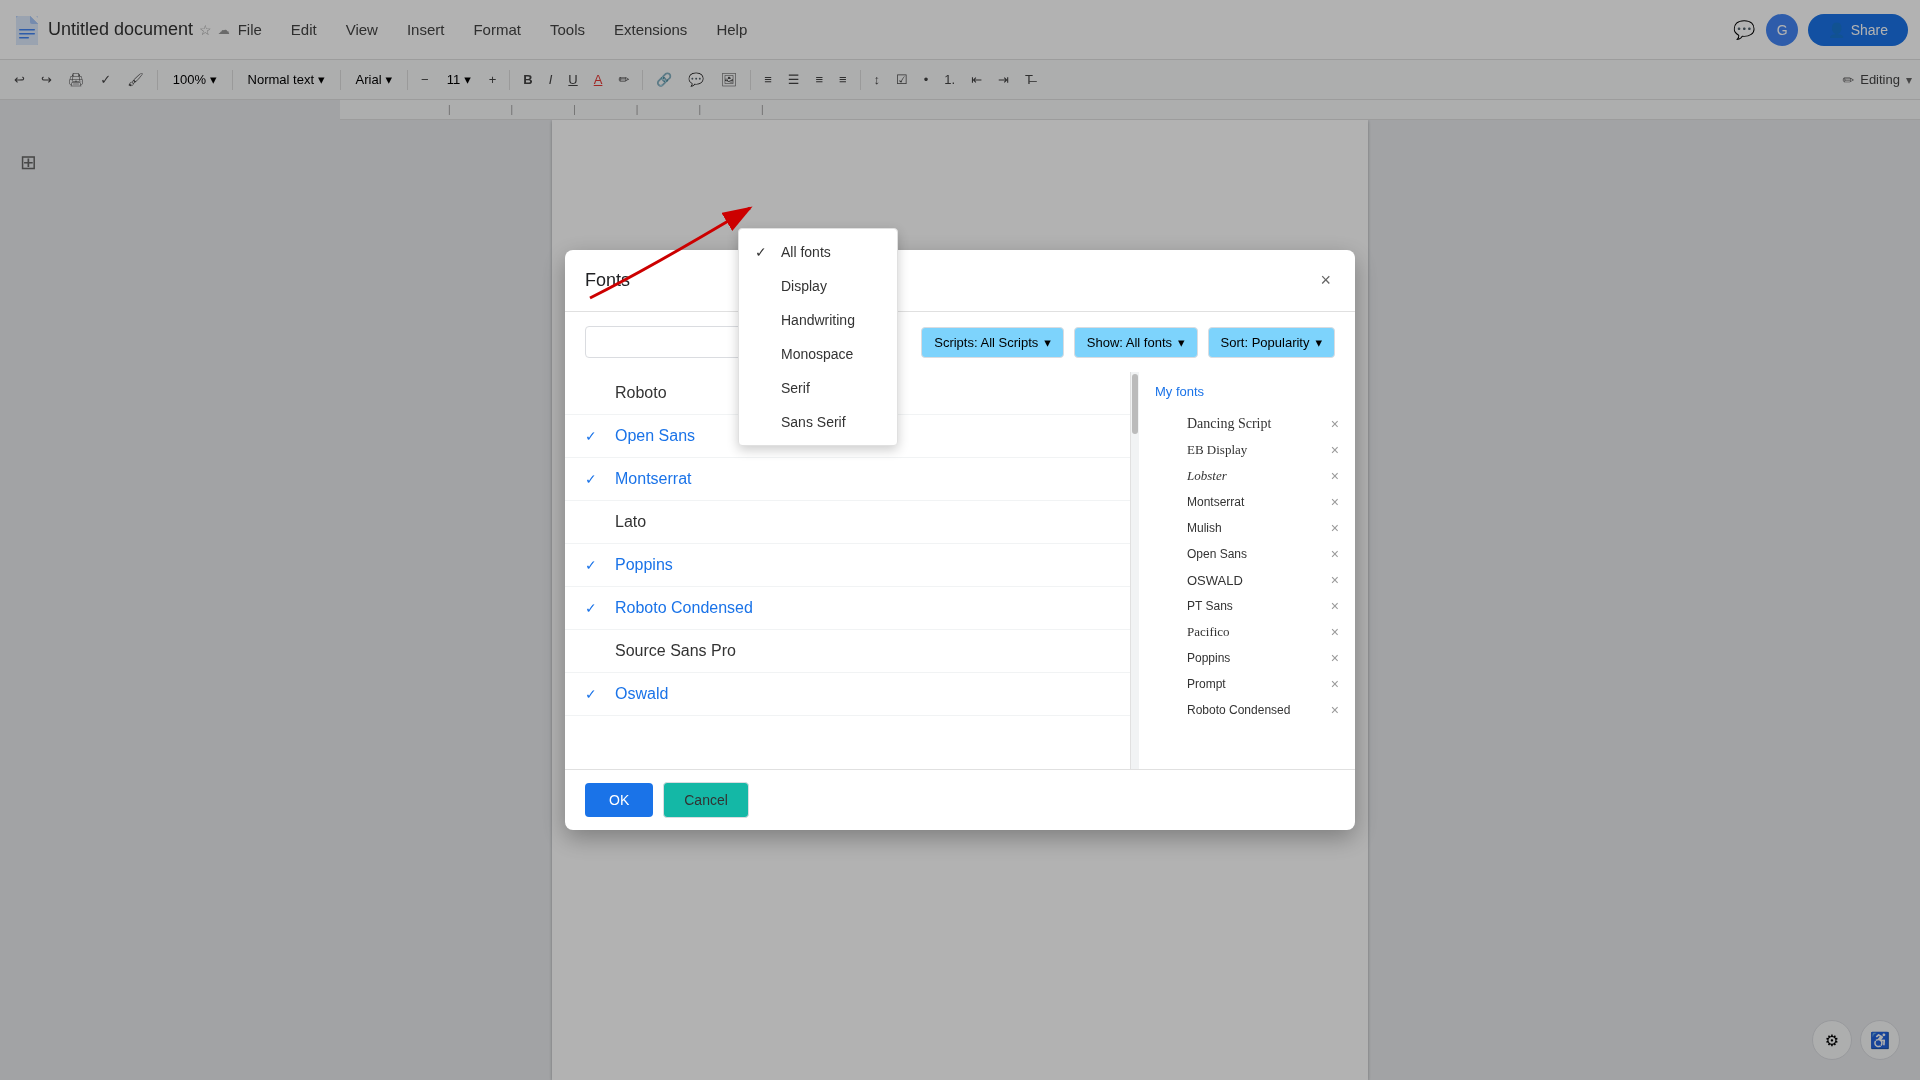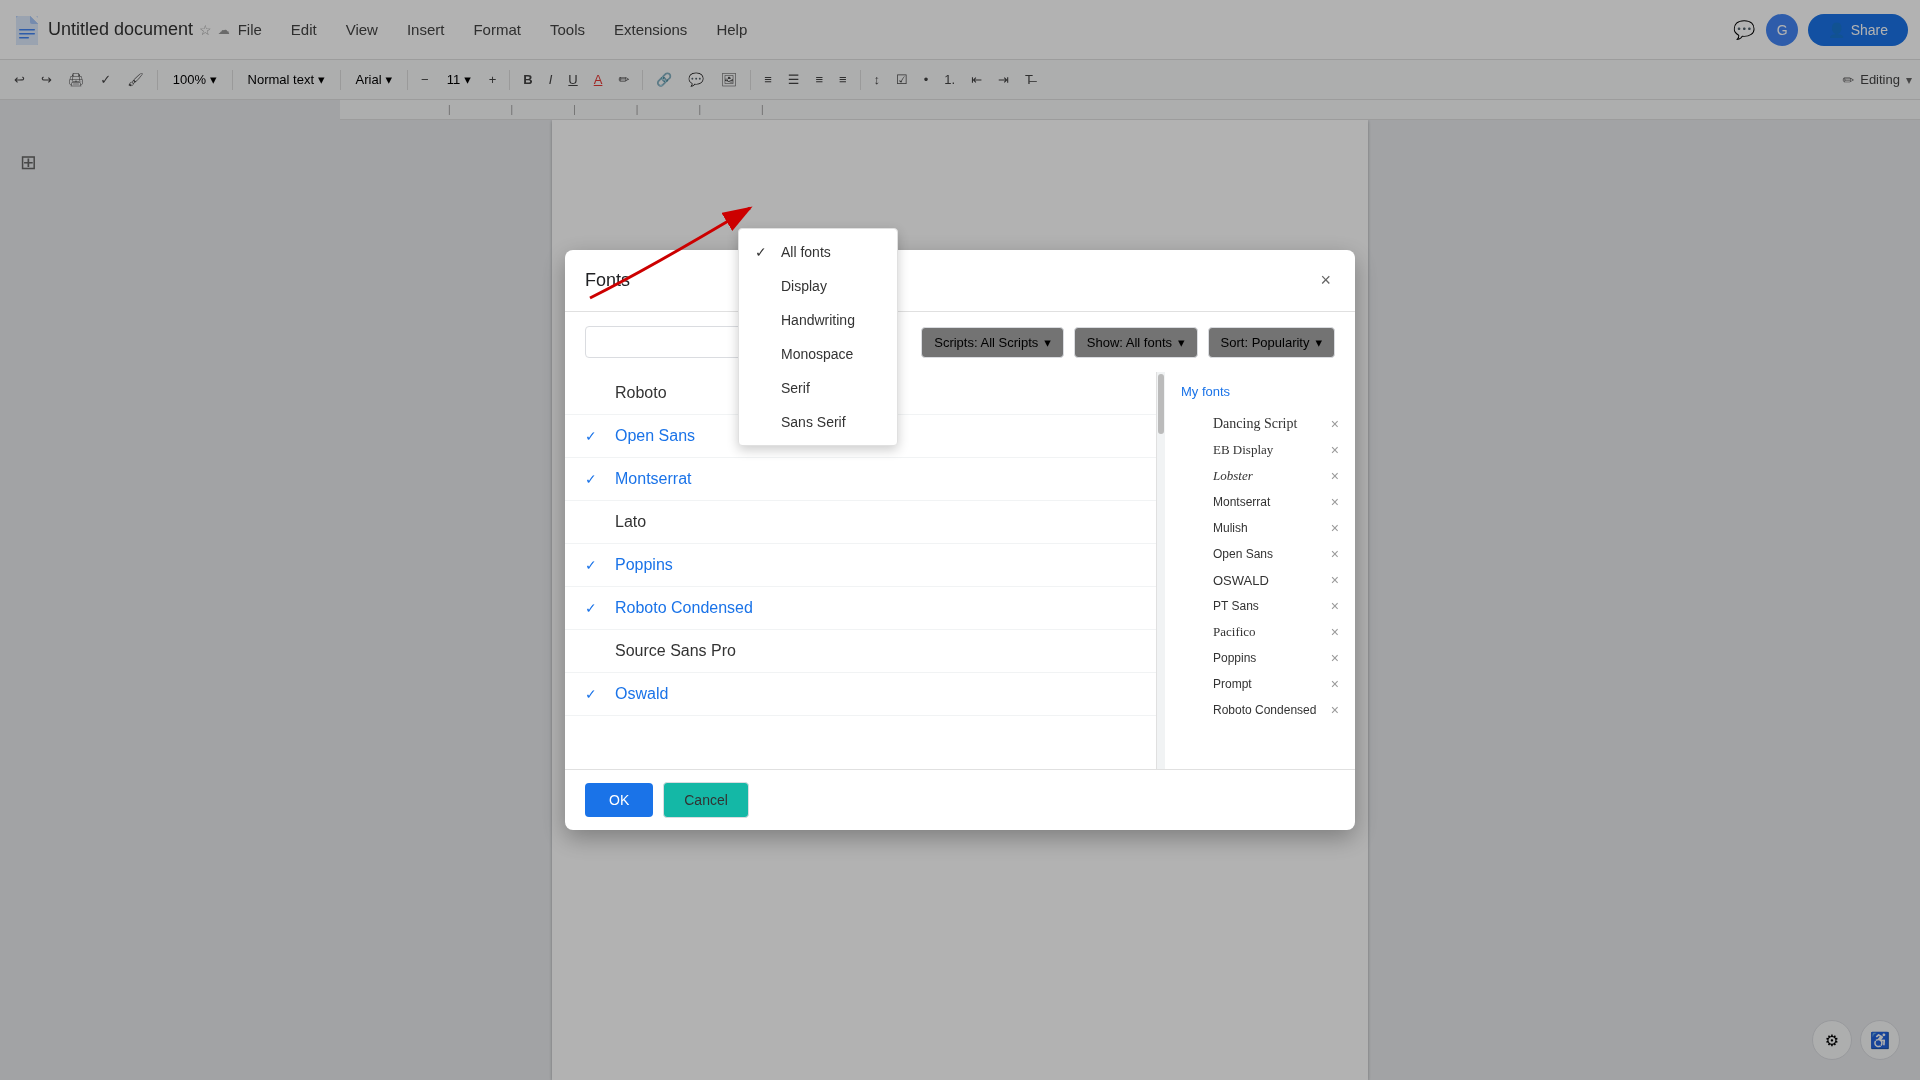--- a/index.html
+++ b/index.html
@@ -178,21 +178,21 @@
       align-items: center;
       justify-content: center;
     }
     .filter-dropdown {
       display: flex;
       align-items: center;
       gap: 6px;
       padding: 7px 12px;
       border: 1px solid #dadce0;
       border-radius: 4px;
-      background: #737373;
+      background: #7dd3fc;
       font-size: 13px;
       cursor: pointer;
     }
 
     .dialog-content {
       display: flex;
       flex: 1;
       overflow: hidden;
     }
 
@@ -227,21 +227,21 @@
     .font-scrollbar {
       width: 6px;
       background: #bbb;
       border-radius: 3px;
       height: 60px;
       margin: 2px auto;
     }
 
     
     .my-fonts-panel {
-      width: 190px;
+      width: 216px;
       padding: 12px 16px;
       overflow-y: auto;
     }
     .my-fonts-title {
       font-size: 13px;
       color: #1a73e8;
       font-weight: 500;
       margin-bottom: 12px;
     }
     .my-font-item {

